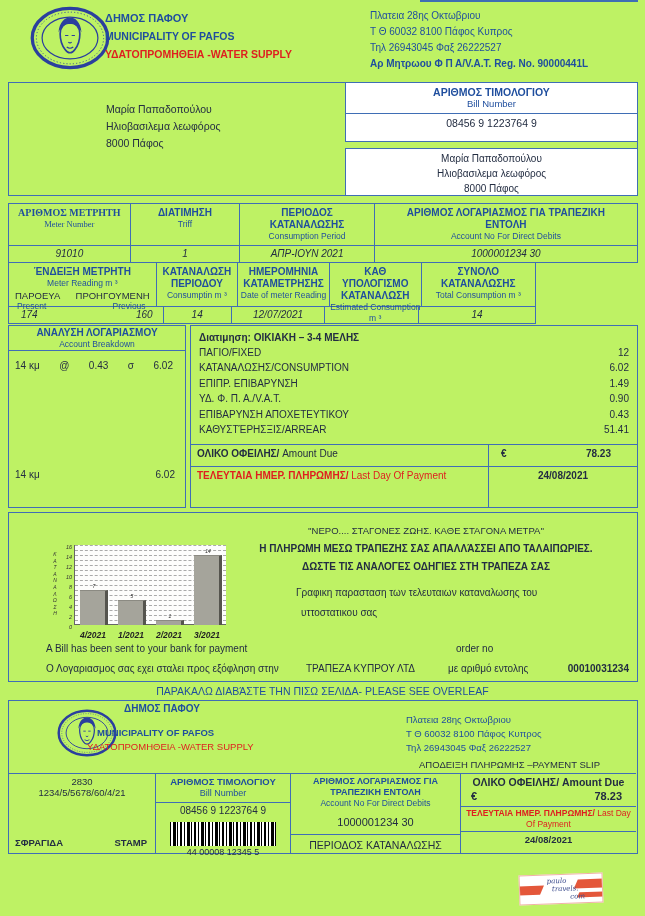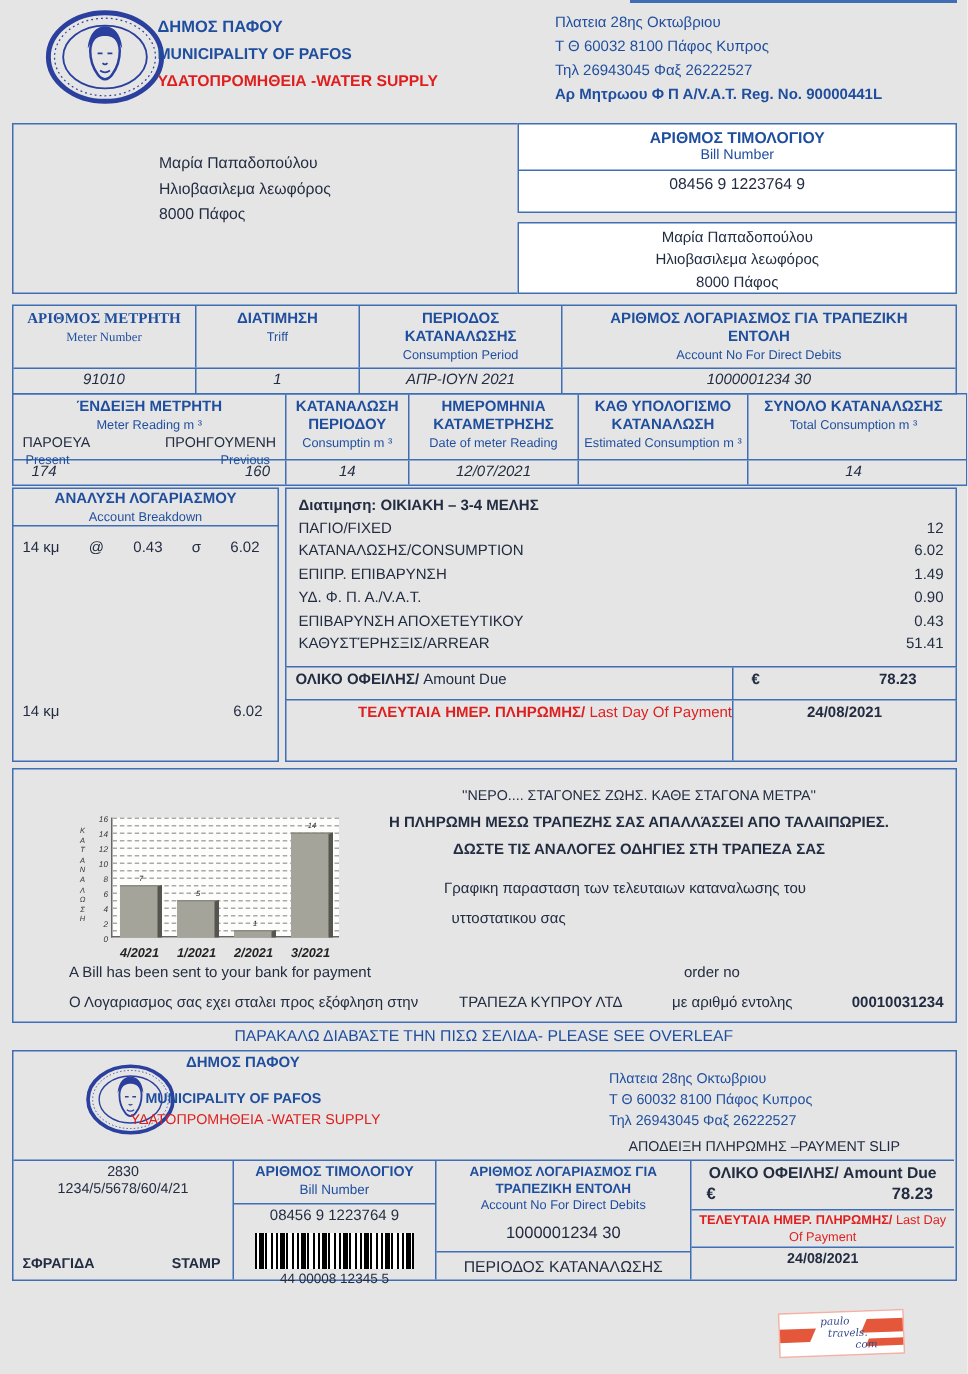--- a/index.html
+++ b/index.html
@@ -1,21 +1,21 @@
 <!DOCTYPE html>
 <html style="--blue: #1f4e9e; --border: #3f6eb5; --red: #df1f1f; --dark: #232d42; --bar: #a5a49b;"><head>
 <meta charset="utf-8">
 <style>
   :root{
     --blue:#1f4e9e; --border:#3f6eb5; --red:#df1f1f; --dark:#232d42;
     --bar:#a5a49b; --baredge:#55544e;
   }
   *{box-sizing:border-box;}
   body{margin:0;background:#fff;font-family:"Liberation Sans","DejaVu Sans",sans-serif;}
-  .page{position:relative;width:645px;height:916px;background:#e5e5e5;overflow:hidden;color:var(--dark);}
+  .page{position:relative;width:645px;height:916px;background:#bef264;overflow:hidden;color:var(--dark);}
   .abs{position:absolute;}
   .b{font-weight:bold;}
   .blue{color:var(--blue);}
   .red{color:var(--red);}
   .box{border:1.4px solid var(--border);}
   .ctr{text-align:center;}
   
   .org1{font-size:11px;font-weight:bold;color:var(--blue);}
   .org2{font-size:10.5px;font-weight:bold;color:var(--blue);}
   .org3{font-size:10.5px;font-weight:bold;color:var(--red);}
@@ -113,21 +113,21 @@
       </div>
     </div>
     <div class="vrow" style="height:17px;">
       <div class="vcell" style="width:122px;">91010</div>
       <div class="vcell" style="width:110px;">1</div>
       <div class="vcell" style="width:135px;">ΑΠΡ-ΙΟΥΝ 2021</div>
       <div class="vcell" style="width:263px;">1000001234 30</div>
     </div>
   </div>
 
-  <div class="abs box" style="left:8px;top:262px;width:637px;">
+  <div class="abs box" style="left:8px;top:262px;width:528px;">
     <div class="trow" style="height:43px;">
       <div class="hcell" style="width:182px;">
         <div class="gr">ΈΝΔΕΙΞΗ ΜΕΤΡΗΤΗ</div>
         <div class="en">Meter Reading m ³</div>
         <div style="display:flex;justify-content:space-between;padding:1px 6px 0 6px;">
           <span style="font-size:9.5px;color:var(--dark);">ΠΑΡΟΕΥΑ</span>
           <span style="font-size:9.5px;color:var(--dark);">ΠΡΟΗΓΟΥΜΕΝΗ</span>
         </div>
         <div style="display:flex;justify-content:space-between;padding:0 10px 0 8px;">
           <span class="en">Present</span>
@@ -210,21 +210,21 @@
   <div class="abs box trow" style="left:190px;top:445px;width:448px;height:22px;border-top:none;">
     <div style="flex:1;border-right:1.2px solid var(--border);padding:3px 0 0 6px;font-size:10px;">
       <span class="b">ΟΛΙΚΟ ΟΦΕΙΛΗΣ/</span><span> Amount Due</span>
     </div>
     <div style="width:148px;display:flex;justify-content:space-between;padding:3px 26px 0 12px;font-size:10px;">
       <span class="b">€</span>
       <span class="b">78.23</span>
     </div>
   </div>
   <div class="abs box trow" style="left:190px;top:467px;width:448px;height:41px;border-top:none;">
-    <div style="flex:1;border-right:1.2px solid var(--border);padding:3px 0 0 6px;font-size:10px;text-align:right;">
+    <div style="flex:1;border-right:1.2px solid var(--border);padding:3px 0 0 6px;font-size:10px;">
       <span class="b red">ΤΕΛΕΥΤΑΙΑ ΗΜΕΡ. ΠΛΗΡΩΜΗΣ/</span><span class="red"> Last Day Of Payment</span>
     </div>
     <div class="b ctr" style="width:148px;padding-top:3px;font-size:10px;">24/08/2021</div>
   </div>
 
   <div class="abs box" style="left:8px;top:512px;width:630px;height:170px;">
     <div class="abs ctr" style="left:212px;top:12px;width:410px;font-size:9.5px;">''ΝΕΡΟ.... ΣΤΑΓΟΝΕΣ ΖΩΗΣ. ΚΑΘΕ ΣΤΑΓΟΝΑ  ΜΕΤΡΑ''</div>
     <div class="abs ctr b" style="left:212px;top:30px;width:410px;font-size:10px;">Η ΠΛΗΡΩΜΗ ΜΕΣΩ ΤΡΑΠΕΖΗΣ ΣΑΣ ΑΠΑΛΛΆΣΣΕΙ ΑΠΟ ΤΑΛΑΙΠΩΡΙΕΣ.</div>
     <div class="abs ctr b" style="left:212px;top:48px;width:410px;font-size:10px;">ΔΩΣΤΕ ΤΙΣ ΑΝΑΛΟΓΕΣ ΟΔΗΓΙΕΣ ΣΤΗ ΤΡΑΠΕΖΑ ΣΑΣ</div>
 

